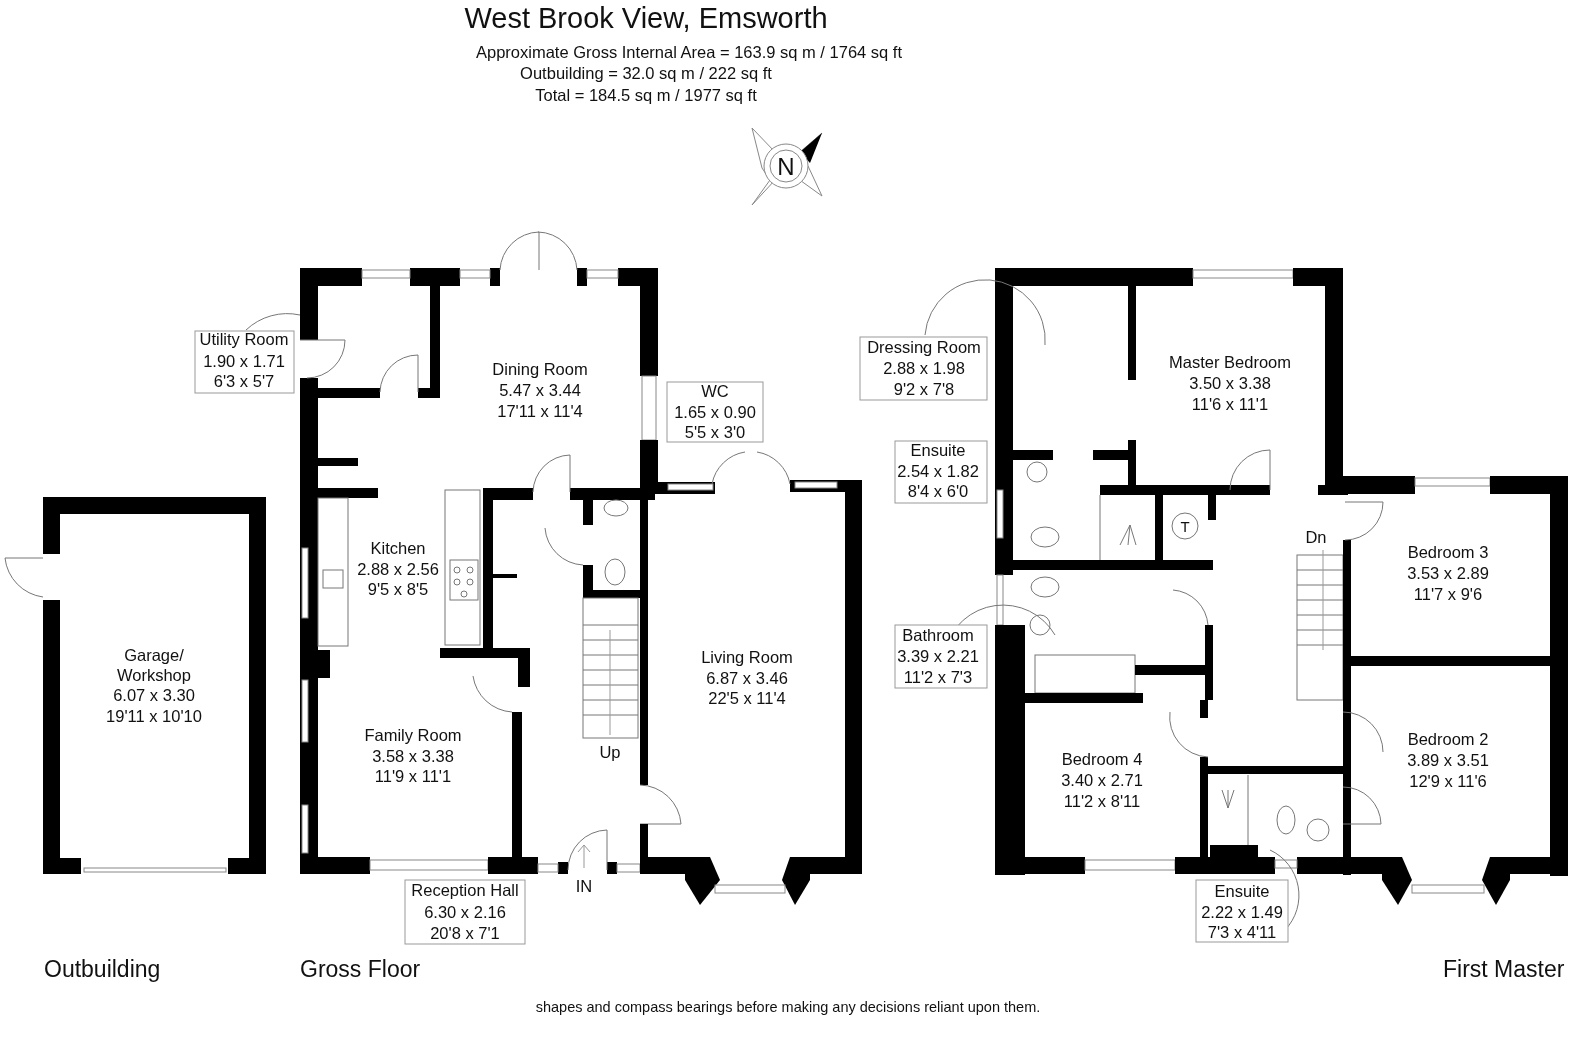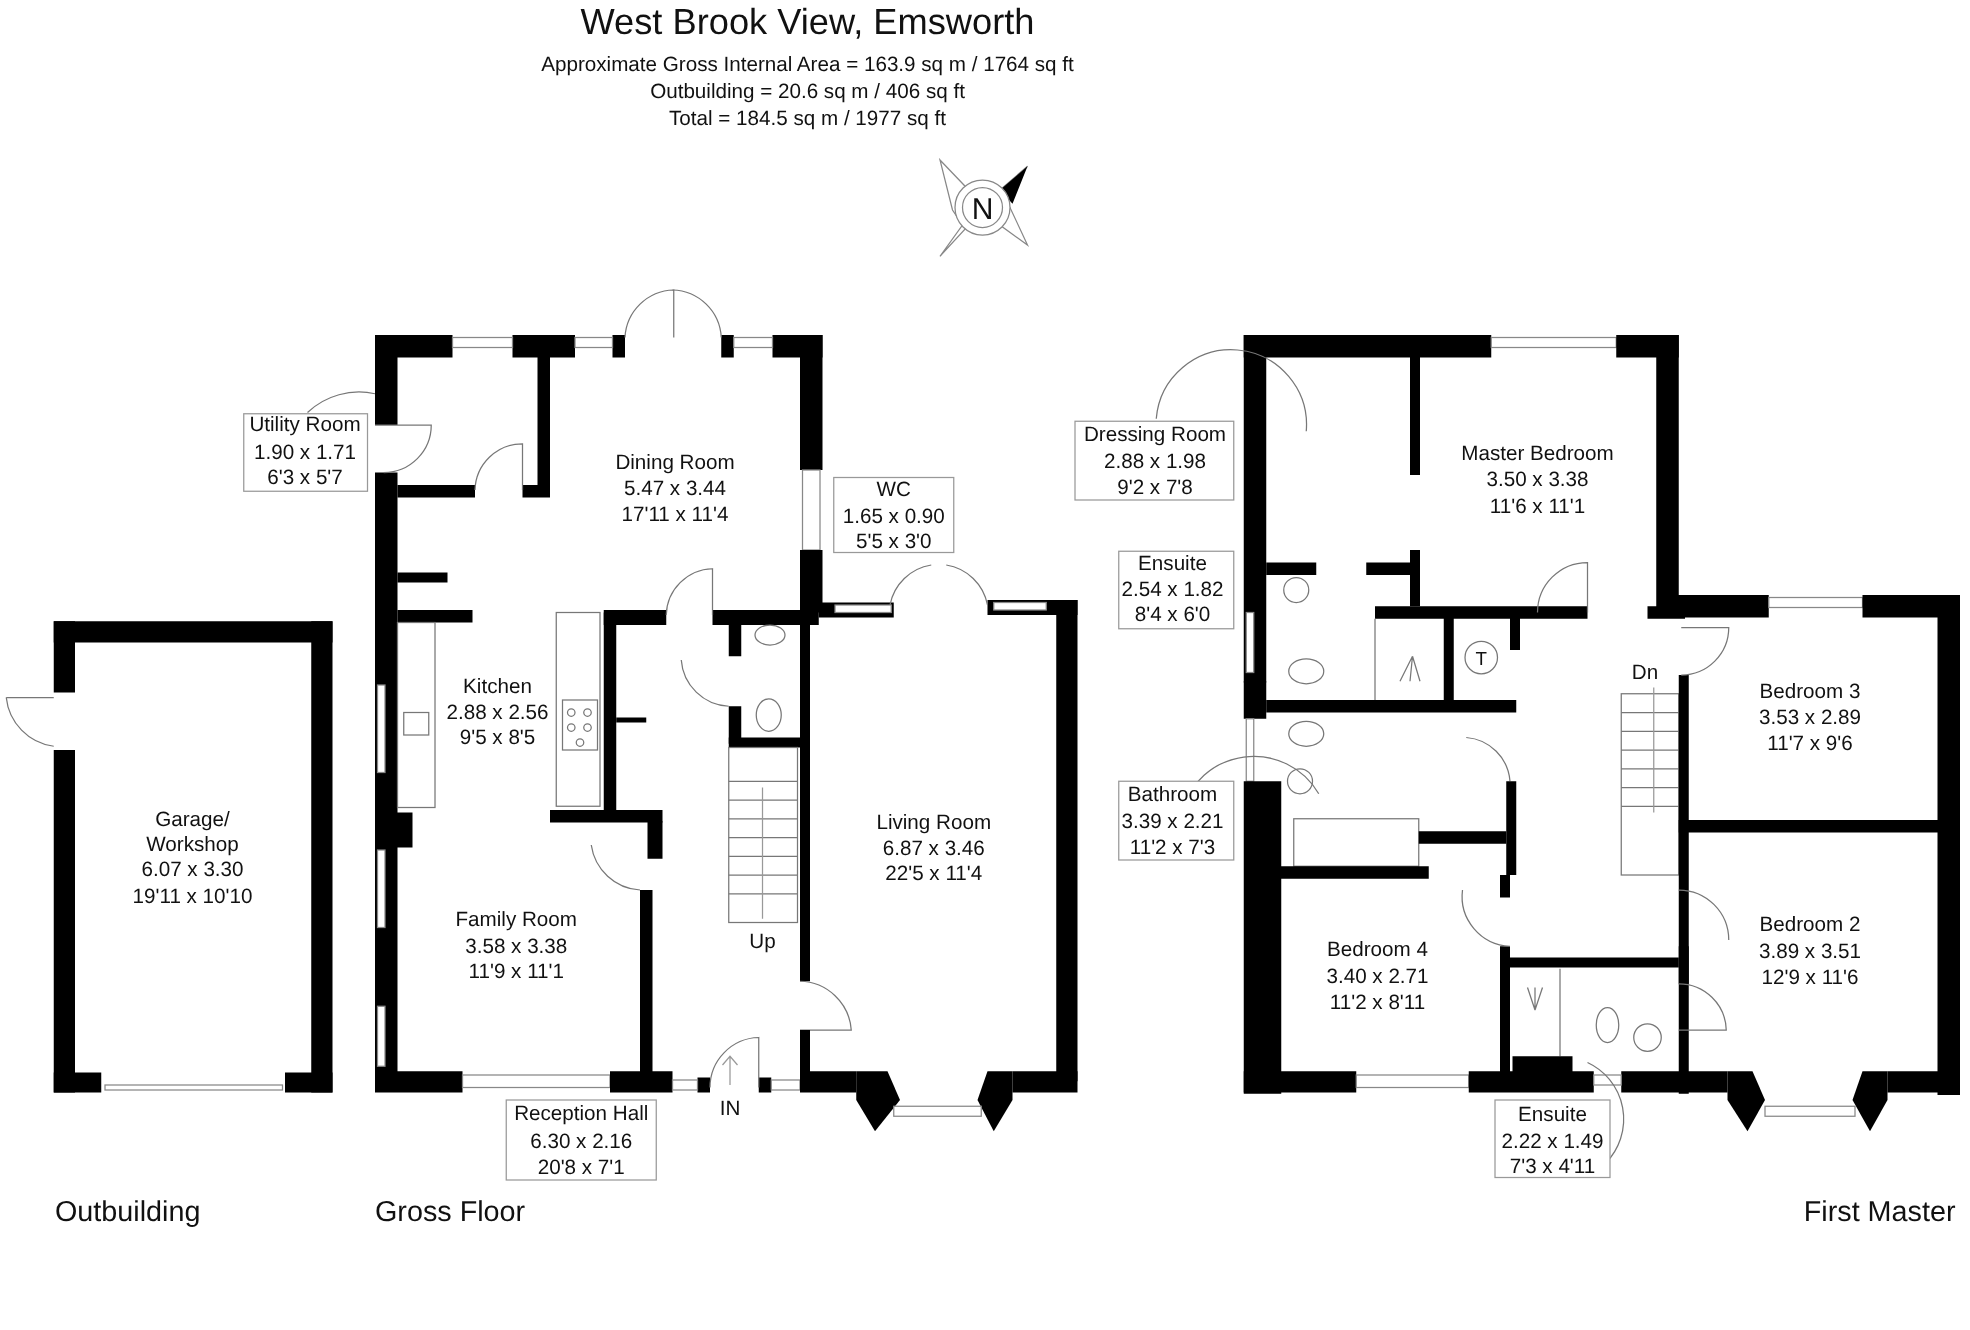--- a/index.html
+++ b/index.html
@@ -1,38 +1,38 @@
 <!DOCTYPE html>
 <html><head>
 <meta charset="utf-8">
 <style>
   html, body { margin:0; padding:0; background:#ffffff; }
   body { width:1576px; height:1064px; position:relative; overflow:hidden;
          font-family:"Liberation Sans", sans-serif; color:#111; }
   .hdr { position:absolute; left:0; width:1292px; text-align:center; }
   .title { top:2px; font-size:29px; }
   .sub { font-size:16.5px; line-height:20px; }
-  .sub1 { top:42px; } .sub2 { top:63px; } .sub3 { top:85px; }
+  .sub1 { top:42px;padding-left:43px; } .sub2 { top:63px; } .sub3 { top:85px; }
   svg.plan { position:absolute; left:0; top:0; }
   .wall { fill:#000; }
   .thin { fill:none; stroke:#777; stroke-width:1; }
   .win { fill:#fff; stroke:#888; stroke-width:1; }
   .arr { stroke:#999; stroke-width:1; fill:none; }
   .lbl { font-size:16.5px; fill:#111; text-anchor:middle; font-family:"Liberation Sans", sans-serif; }
   .box { fill:#fff; stroke:#999; stroke-width:1; }
   .floor-lbl { position:absolute; font-size:23px; top:956px; }
   .disc { position:absolute; top:998px; left:0; width:1576px; text-align:center;
           font-size:14.5px; line-height:19px; }
 </style>
 </head>
 <body>
 
 <div class="hdr title">West Brook View, Emsworth</div>
 <div class="hdr sub sub1">Approximate Gross Internal Area = 163.9 sq m / 1764 sq ft</div>
-<div class="hdr sub sub2">Outbuilding = 20.6 sq m / 406 sq ft</div>
+<div class="hdr sub sub2">Outbuilding = 32.0 sq m / 222 sq ft</div>
 <div class="hdr sub sub3">Total = 184.5 sq m / 1977 sq ft</div>
 
 <svg class="plan" width="1576" height="1064" viewBox="0 0 1576 1064">
 
   <g>
     <polygon points="752,128 775,152 800,152 800,152 822,133 800,158 808,166 822,196 797,178 775,180 752,205 770,180 762,168 752,128" fill="none" stroke="#888" stroke-width="1"></polygon>
     <polygon points="800,152 822,133 810,163" fill="#000"></polygon>
     <circle cx="786" cy="166" r="22" fill="#fff" stroke="#888"></circle>
     <circle cx="786" cy="166" r="16" fill="#fff" stroke="#888"></circle>
     <text x="786" y="175" class="lbl" style="font-size:24px">N</text>
@@ -342,13 +342,14 @@
     <text x="1242" y="918" class="lbl">2.22 x 1.49</text>
     <text x="1242" y="938" class="lbl">7'3 x 4'11</text>
   </g>
 </svg>
 
 <div class="floor-lbl" style="left:44px;">Outbuilding</div>
 <div class="floor-lbl" style="left:300px;">Gross Floor</div>
 <div class="floor-lbl" style="left:1443px;">First Master</div>
 
 <div class="disc">
+  <div>shapes and compass bearings before making any decisions reliant upon them.</div>
 </div>
 
 </body></html>

